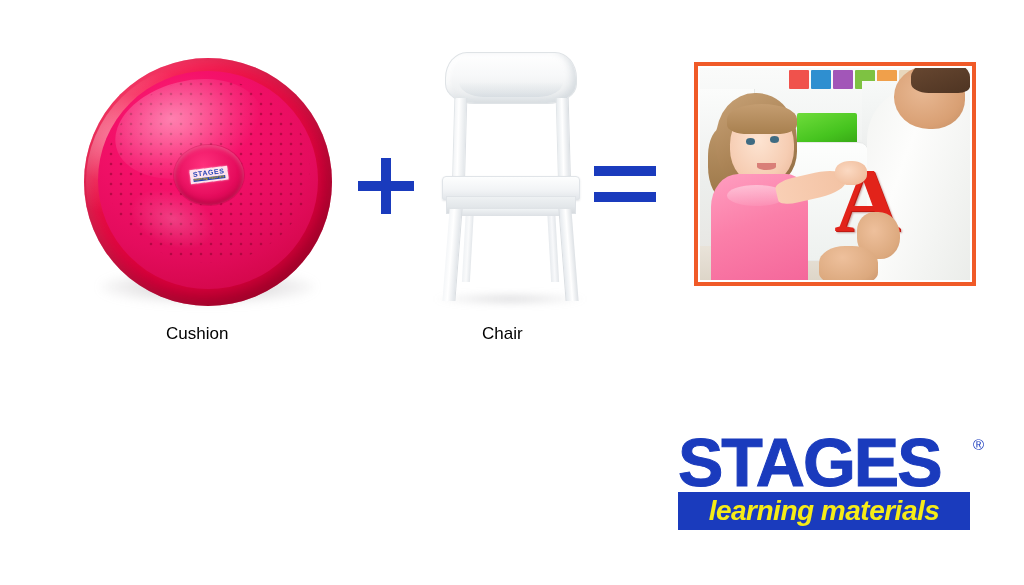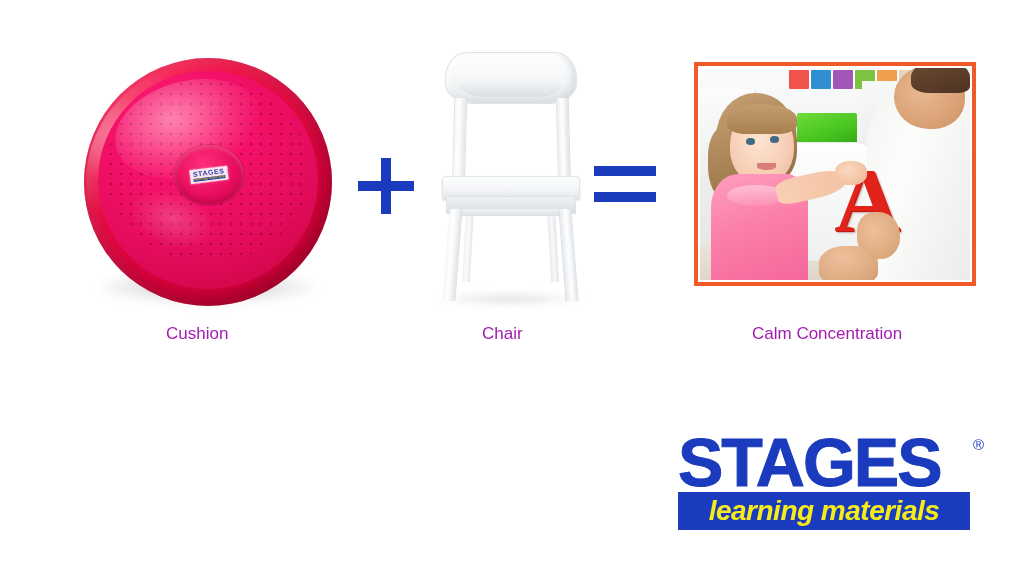--- a/index.html
+++ b/index.html
@@ -562,21 +562,21 @@
     font-size: 92px;
     line-height: 0.86;
     text-align: center;
     text-shadow: 1px 1px 0 #c01a12, 2px 2px 2px rgba(120,10,5,0.35);
     user-select: none;
   }
 
   
   .label {
     position: absolute;
-    color: #a21caf;
+    color: #000000;
     font-size: 17px;
     font-family: "Liberation Sans", sans-serif;
     white-space: nowrap;
   }
   .label-cushion { left: 166px; top: 324px; }
   .label-chair   { left: 482px; top: 324px; }
   .label-result  { left: 752px; top: 324px; }
 
   
   .brand {
@@ -712,21 +712,20 @@
 
       <div class="letter-a">A</div>
       <div class="girl-hand"></div>
       <div class="adult-hand"></div>
       <div class="adult-hand2"></div>
     </div>
   </div>
 
   <div class="label label-cushion">Cushion</div>
   <div class="label label-chair">Chair</div>
-  <div class="label label-result">Calm Concentration</div>
 
   <div class="brand">
     <div class="brand-top">
       <span class="brand-word">STAGES</span>
       <span class="brand-reg">®</span>
     </div>
     <div class="brand-bar">
       <span class="brand-sub">learning materials</span>
     </div>
   </div>

